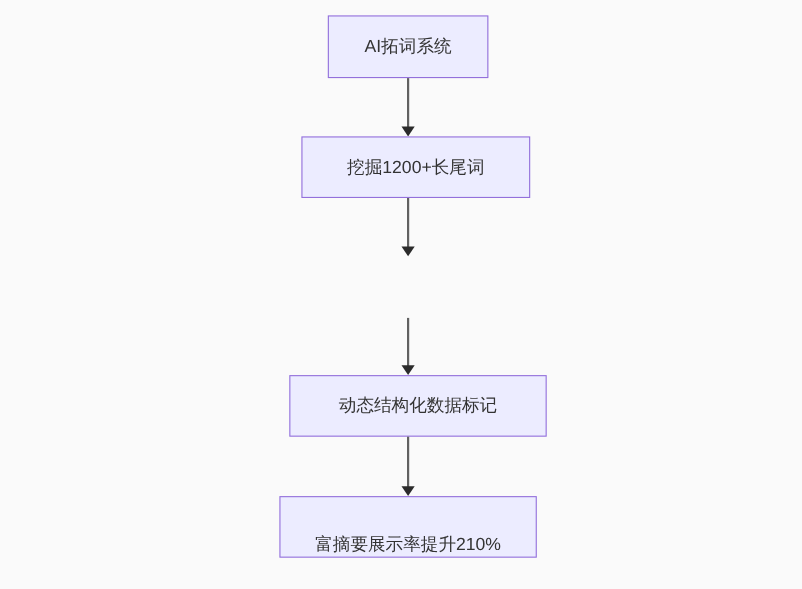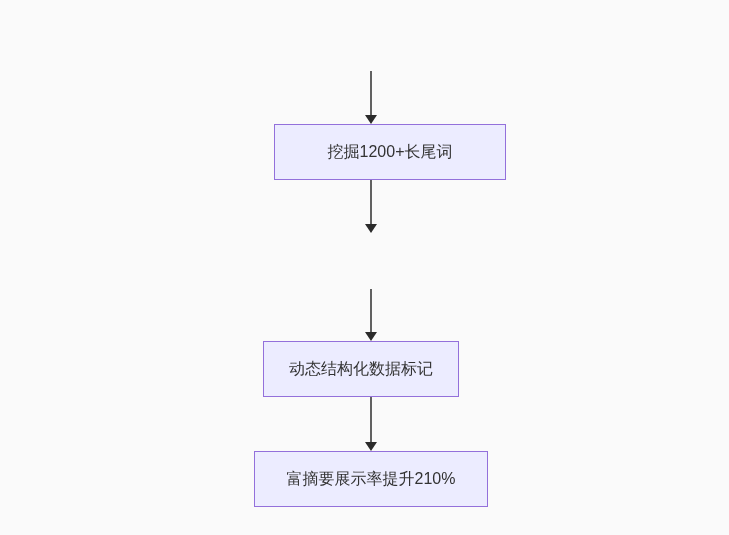--- a/index.html
+++ b/index.html
@@ -52,35 +52,38 @@
     bottom: 0;
     width: 0;
     height: 0;
     margin-left: -6px;
     border-left: 6px solid transparent;
     border-right: 6px solid transparent;
     border-top: 9px solid #2b2b2b;
   }
   
   #node-1 { left: 298px; top: 14px;  width: 146px; height: 57px; }
-  #node-2 { left: 274px; top: 124px; width: 232px; height: 56px; }
+  #node-2 { left: 274px; top: 124px; width: 208px; height: 56px; }
   #node-3 { left: 261px; top: 233px; width: 220px; height: 56px; }
-  #node-4 { left: 263px; top: 341px; width: 196px; height: 56px; font-family: Liberation Serif, serif; }
-  #node-5 { left: 254px; top: 451px; width: 234px; height: 56px; }
+  #node-4 { left: 263px; top: 341px; width: 234px; height: 56px; font-family: Liberation Serif, serif; }
+  #node-5 { left: 254px; top: 451px; width: 234px; height: 56px; align-items: flex-end; }
   
   #edge-1 { left: 371px; top: 71px;  height: 53px; }
   #edge-2 { left: 371px; top: 180px; height: 53px; }
   #edge-3 { left: 371px; top: 289px; height: 52px; }
   #edge-4 { left: 371px; top: 397px; height: 54px; }
 </style>
 </head>
 <body>
 
 <div class="canvas">
 
+  <div class="node" id="node-1">
+    <span>AI拓词系统</span>
+  </div>
 
   <div class="connector" id="edge-1">
     <div class="edge-line"></div>
     <div class="arrowhead"></div>
   </div>
 
   <div class="node" id="node-2">
     <span>挖掘1200+长尾词</span>
   </div>
 

